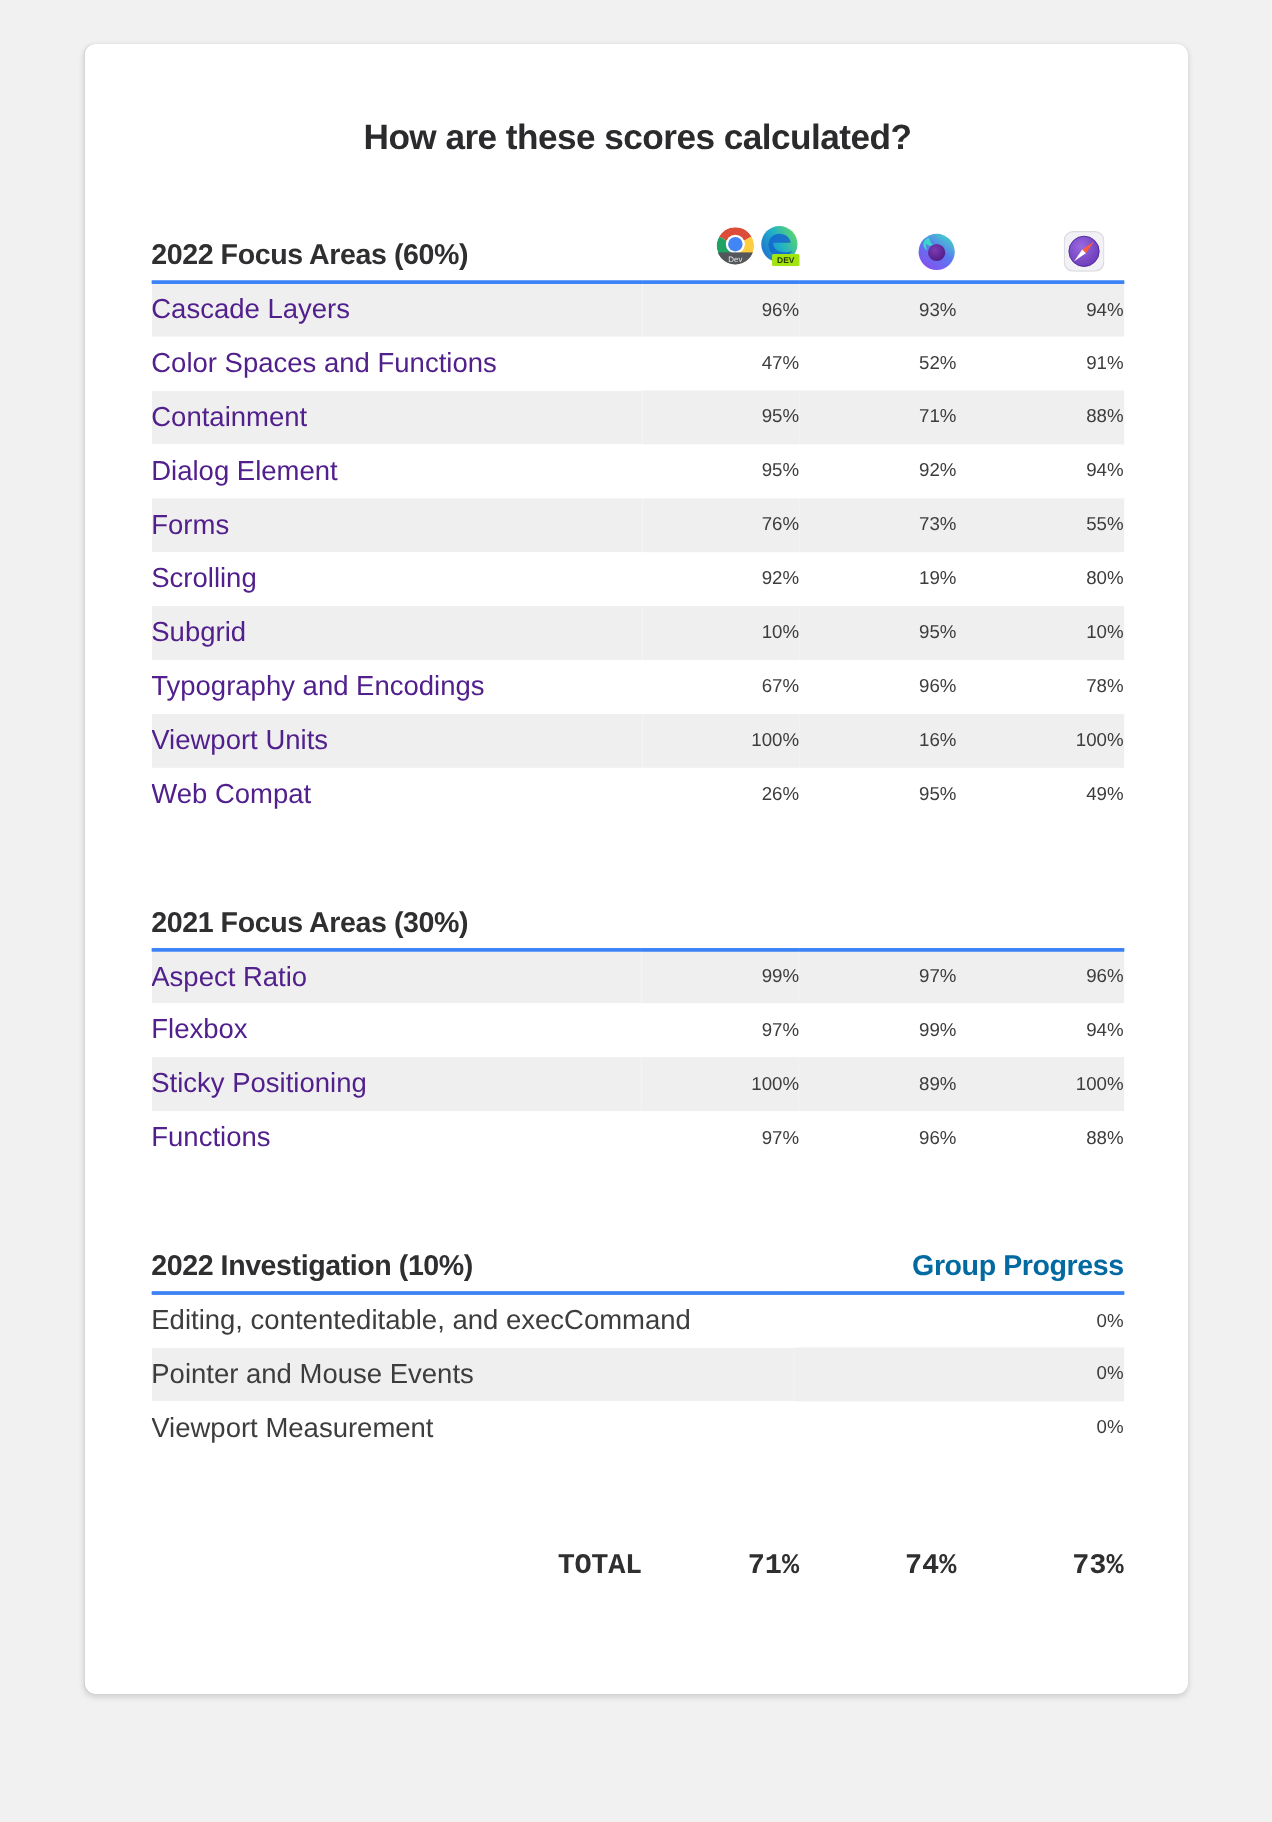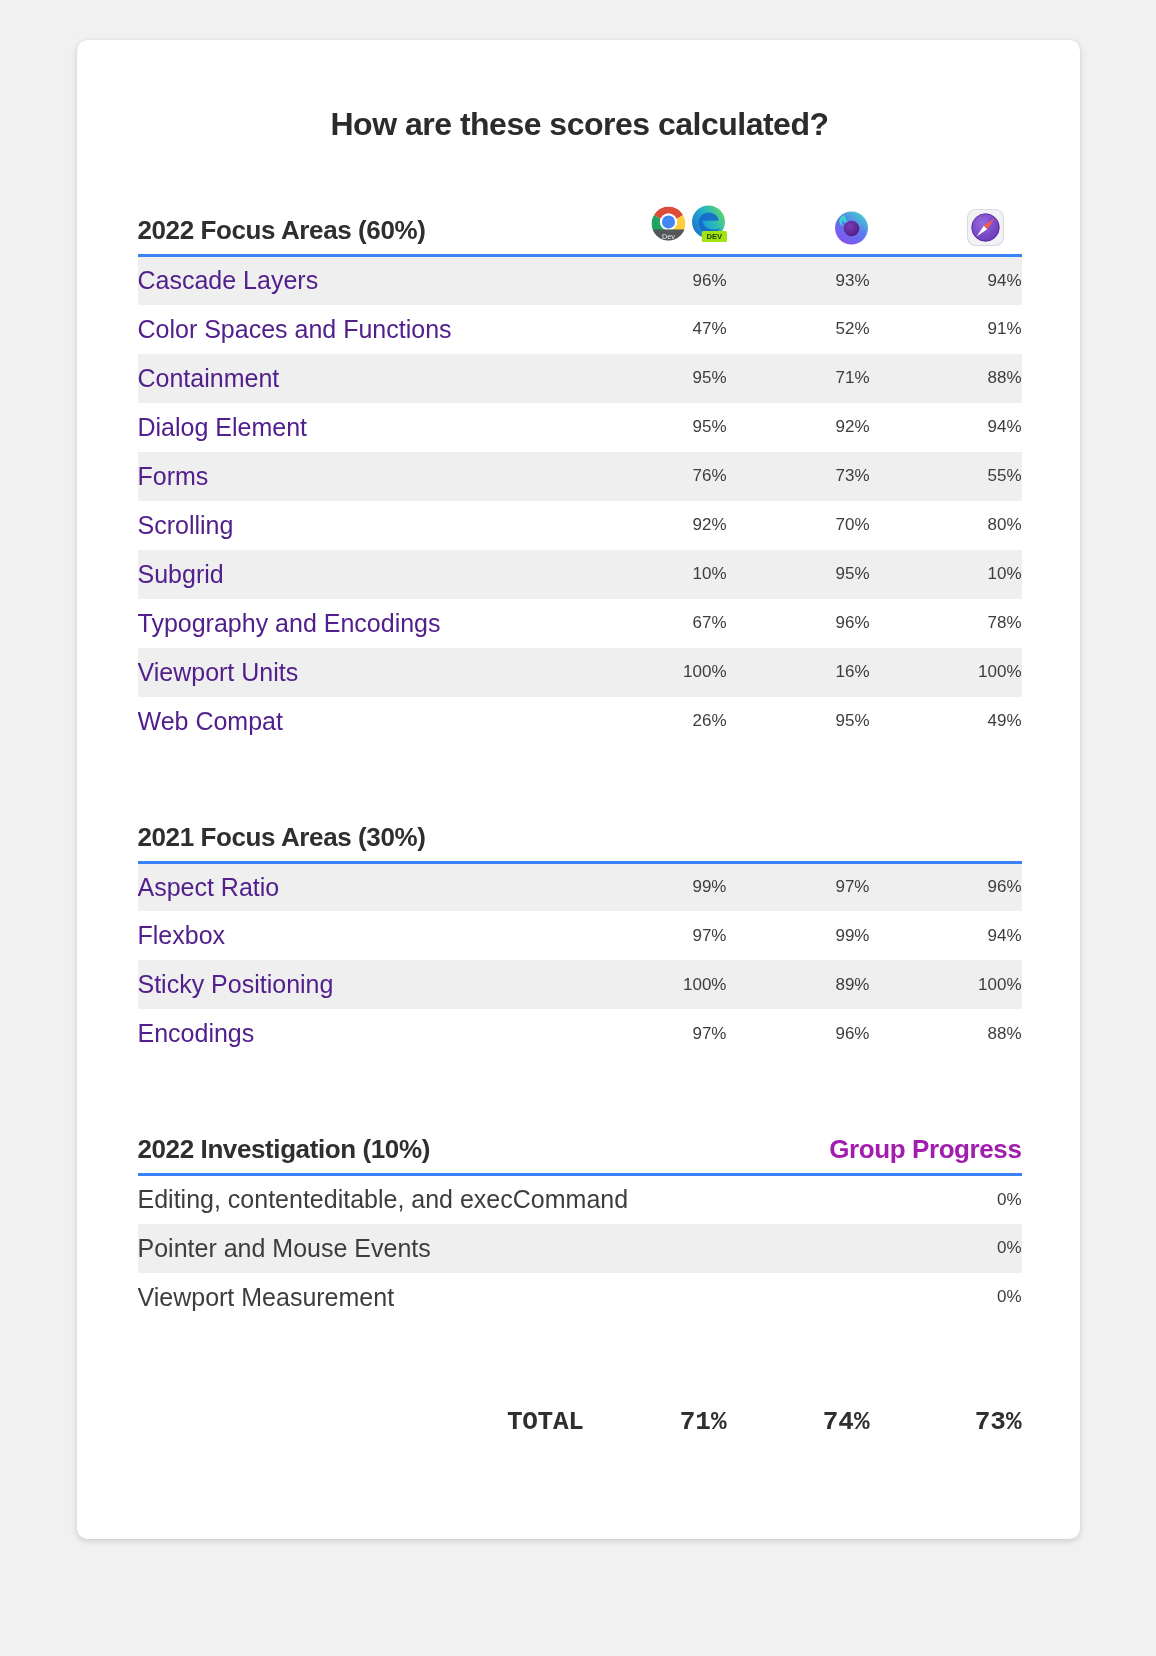--- a/index.html
+++ b/index.html
@@ -58,21 +58,21 @@
     letter-spacing: -0.4px;
     color: #2f2f31;
     white-space: nowrap;
   }
   th.icon-th { text-align: right; }
   th.gp-heading {
     text-align: right;
     font-size: 26px;
     font-weight: 700;
     letter-spacing: -0.4px;
-    color: #a21caf;
+    color: #0369a1;
     white-space: nowrap;
   }
   .icon-pair {
     display: inline-flex;
     gap: 3px;
     align-items: flex-end;
   }
   th.icon-th svg { display: inline-block; vertical-align: bottom; }
   th.safari-th svg { margin-right: 18px; }
 
@@ -224,21 +224,21 @@
           </tr>
           <tr>
             <td class="name-cell"><a class="feature-link" href="#">Forms</a></td>
             <td class="score-cell">76%</td>
             <td class="score-cell">73%</td>
             <td class="score-cell">55%</td>
           </tr>
           <tr>
             <td class="name-cell"><a class="feature-link" href="#">Scrolling</a></td>
             <td class="score-cell">92%</td>
-            <td class="score-cell">70%</td>
+            <td class="score-cell">19%</td>
             <td class="score-cell">80%</td>
           </tr>
           <tr>
             <td class="name-cell"><a class="feature-link" href="#">Subgrid</a></td>
             <td class="score-cell">10%</td>
             <td class="score-cell">95%</td>
             <td class="score-cell">10%</td>
           </tr>
           <tr>
             <td class="name-cell"><a class="feature-link" href="#">Typography and Encodings</a></td>
@@ -288,21 +288,21 @@
             <td class="score-cell">99%</td>
             <td class="score-cell">94%</td>
           </tr>
           <tr>
             <td class="name-cell"><a class="feature-link" href="#">Sticky Positioning</a></td>
             <td class="score-cell">100%</td>
             <td class="score-cell">89%</td>
             <td class="score-cell">100%</td>
           </tr>
           <tr>
-            <td class="name-cell"><a class="feature-link" href="#">Encodings</a></td>
+            <td class="name-cell"><a class="feature-link" href="#">Functions</a></td>
             <td class="score-cell">97%</td>
             <td class="score-cell">96%</td>
             <td class="score-cell">88%</td>
           </tr>
         </tbody>
     </table>
   </section>
 
   <section class="tbl-section">
     <table class="stripe-even">

